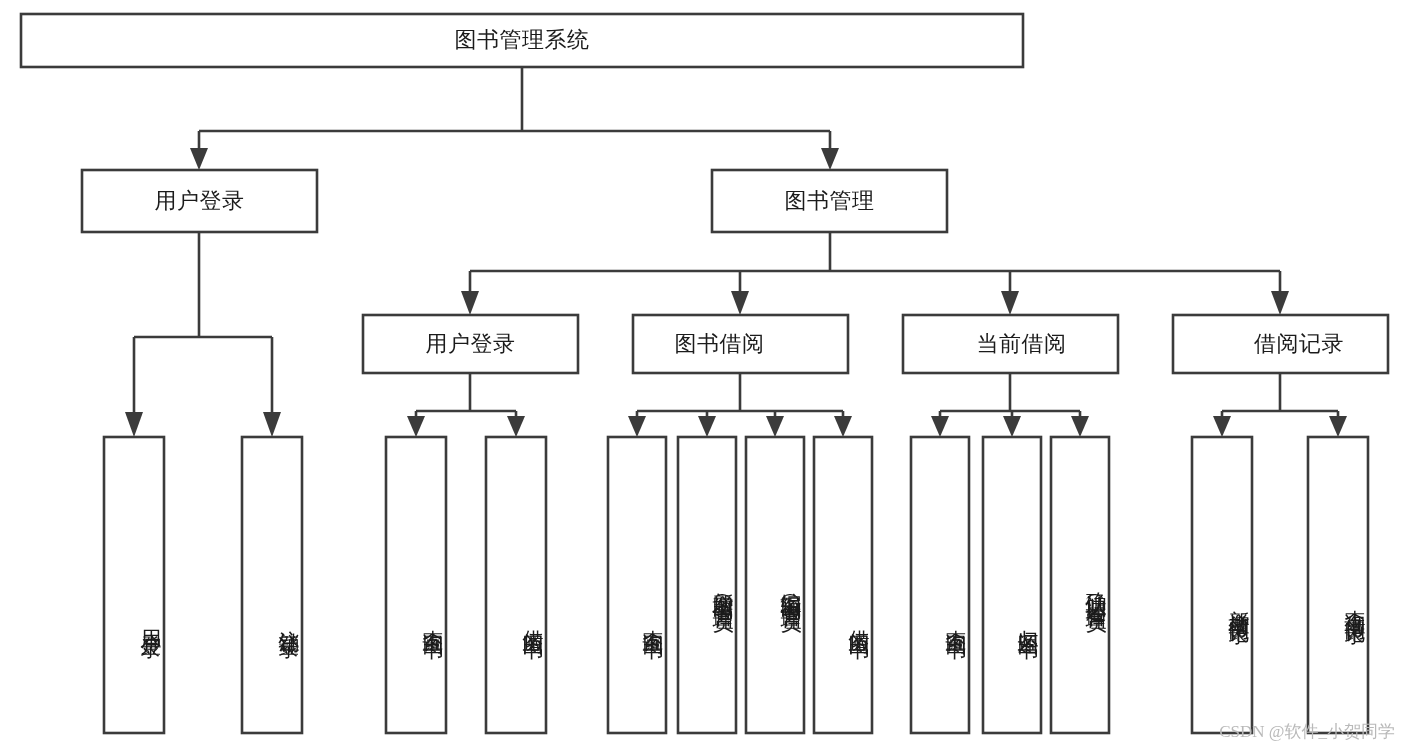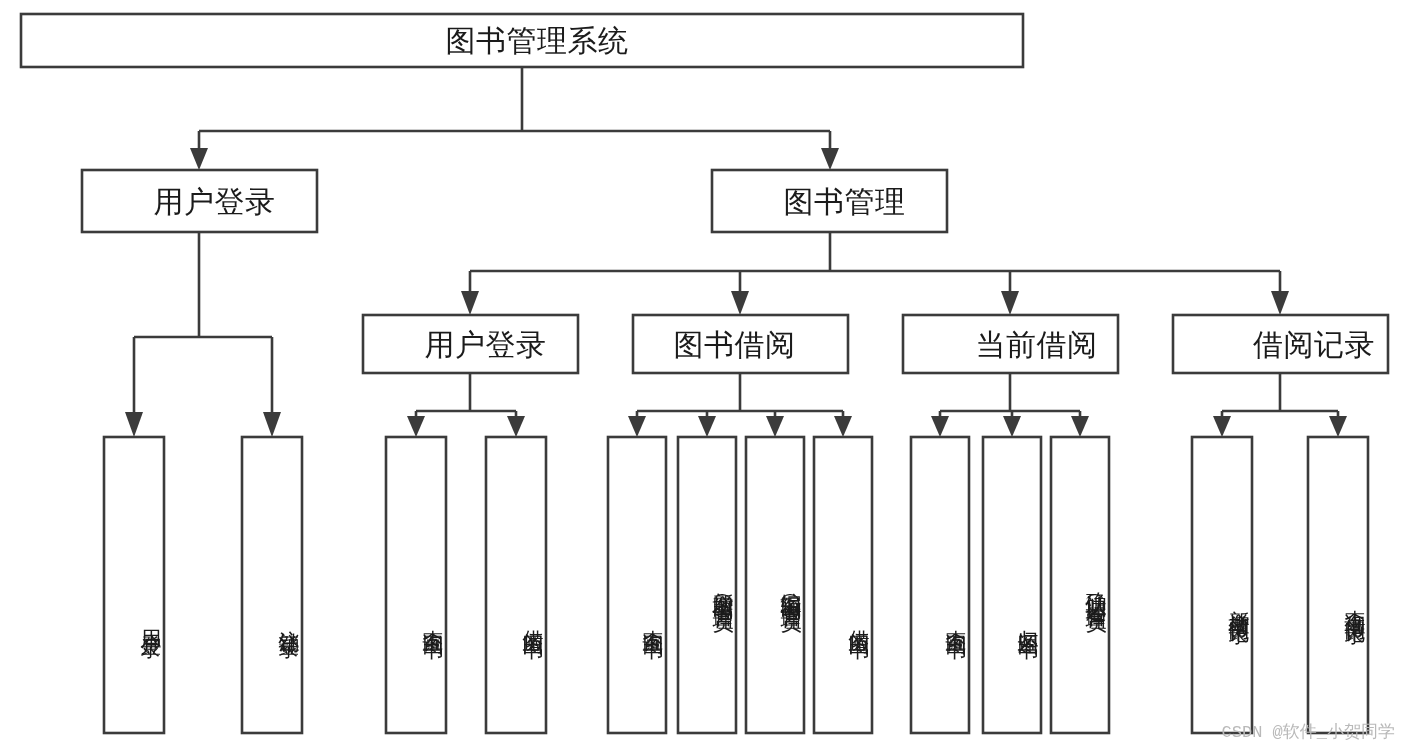--- a/index.html
+++ b/index.html
@@ -45,42 +45,41 @@
     display: flex;
     align-items: center;
     justify-content: center;
     color: #1b1b1b;
     font-family: "DejaVu Sans", "Liberation Sans", sans-serif;
     letter-spacing: 0.5px;
     pointer-events: none;
     user-select: none;
   }
   .label-h {
-    font-size: 30px;
+    font-size: 22px;
     line-height: 1.1;
     white-space: nowrap;
-    margin-left: 15px;
   }
   .label-v {
     writing-mode: vertical-rl;
     text-orientation: upright;
     font-size: 21px;
     line-height: 1.24;
     letter-spacing: 3px;
     white-space: nowrap;
     align-items: flex-start;
     justify-content: center;
   }
   .watermark {
     position: absolute;
     right: 10px;
     bottom: 4px;
     font-size: 17px;
     color: #b9b9b9;
-    font-family: Liberation Mono, monospace;
+    font-family: Liberation Serif, serif;
     white-space: nowrap;
     user-select: none;
   }
 </style>
 </head>
 <body>
 
 <div id="diagram-root">
 
   <svg id="tree-svg" viewBox="0 0 1405 747" xmlns="http://www.w3.org/2000/svg">

